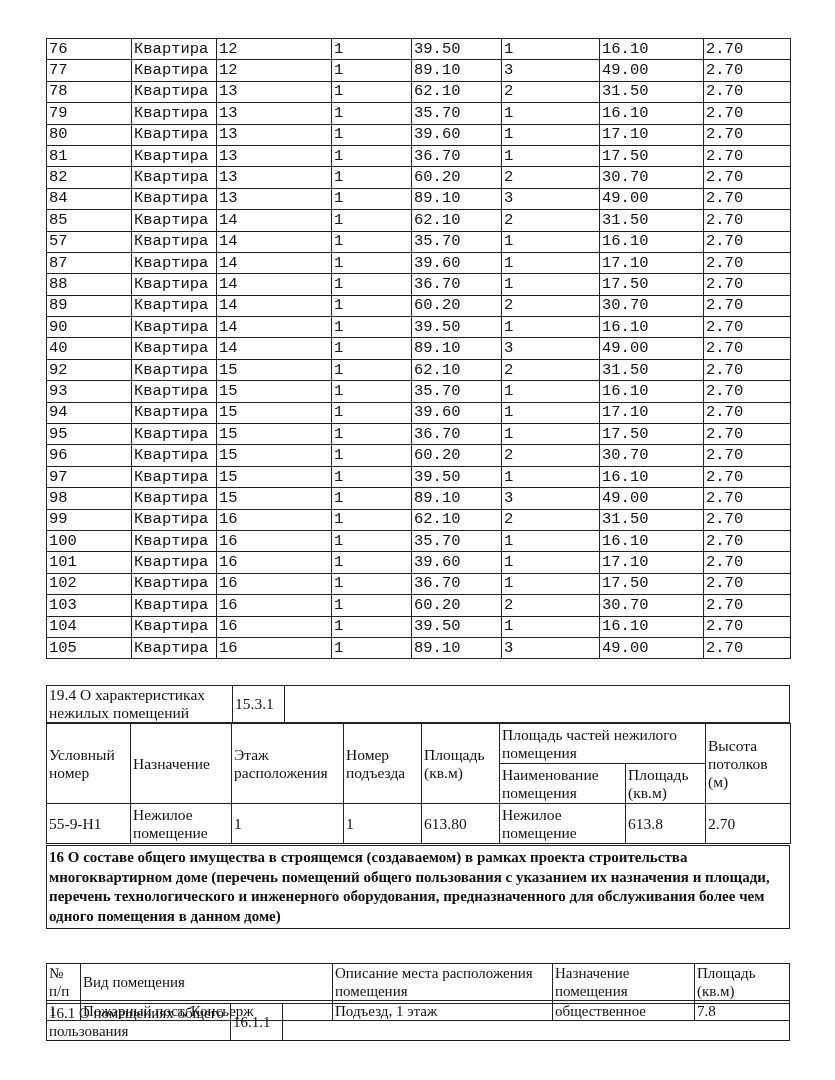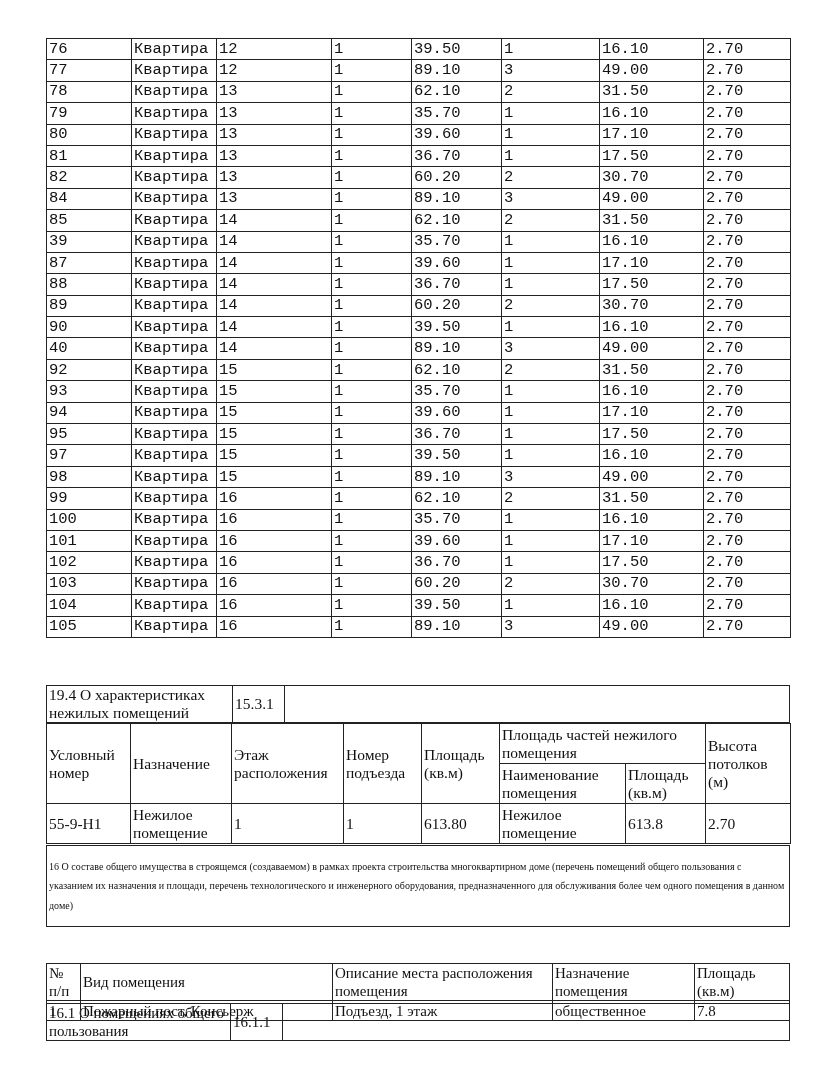--- a/index.html
+++ b/index.html
@@ -7,21 +7,21 @@
          font-family: "Liberation Serif", "DejaVu Serif", serif; color: #111; }
   table { border-collapse: collapse; position: absolute; left: 46px; width: 744px; table-layout: fixed; }
   td { border: 1.5px solid #222; padding: 0 2px; font-size: 15.5px; line-height: 17px; vertical-align: middle; }
   #apt-table { top: 38px; font-family: Liberation Mono, monospace; }
   #apt-table td { height: 20.4px; white-space: nowrap; }
   #sec153 { top: 685px; }
   #sec153 td { height: 36px; line-height: 18px; }
   #nonres { top: 723px; }
   #nonres td { line-height: 18px; }
   #sec16 { top: 845px; }
-  #sec16 td { font-size: 10px; line-height: 19.5px; padding: 2px 2px; }
+  #sec16 td { font-size: 15px; line-height: 19.5px; padding: 2px 2px; font-weight: bold; }
   #sec161 { top: 975px; margin-top: 28px; }
   #sec161 td { height: 36px; font-size: 15px; line-height: 18px; }
   #common { top: 963px; }
   #common td { font-size: 15px; line-height: 18px; }
 </style>
 </head>
 <body>
 
 <table id="apt-table">
   <colgroup>
@@ -119,21 +119,21 @@
         <td>85</td>
         <td>Квартира</td>
         <td>14</td>
         <td>1</td>
         <td>62.10</td>
         <td>2</td>
         <td>31.50</td>
         <td>2.70</td>
       </tr>
       <tr>
-        <td>39</td>
+        <td>57</td>
         <td>Квартира</td>
         <td>14</td>
         <td>1</td>
         <td>35.70</td>
         <td>1</td>
         <td>16.10</td>
         <td>2.70</td>
       </tr>
       <tr>
         <td>87</td>
@@ -216,20 +216,30 @@
         <td>2.70</td>
       </tr>
       <tr>
         <td>95</td>
         <td>Квартира</td>
         <td>15</td>
         <td>1</td>
         <td>36.70</td>
         <td>1</td>
         <td>17.50</td>
+        <td>2.70</td>
+      </tr>
+      <tr>
+        <td>96</td>
+        <td>Квартира</td>
+        <td>15</td>
+        <td>1</td>
+        <td>60.20</td>
+        <td>2</td>
+        <td>30.70</td>
         <td>2.70</td>
       </tr>
       <tr>
         <td>97</td>
         <td>Квартира</td>
         <td>15</td>
         <td>1</td>
         <td>39.50</td>
         <td>1</td>
         <td>16.10</td>

